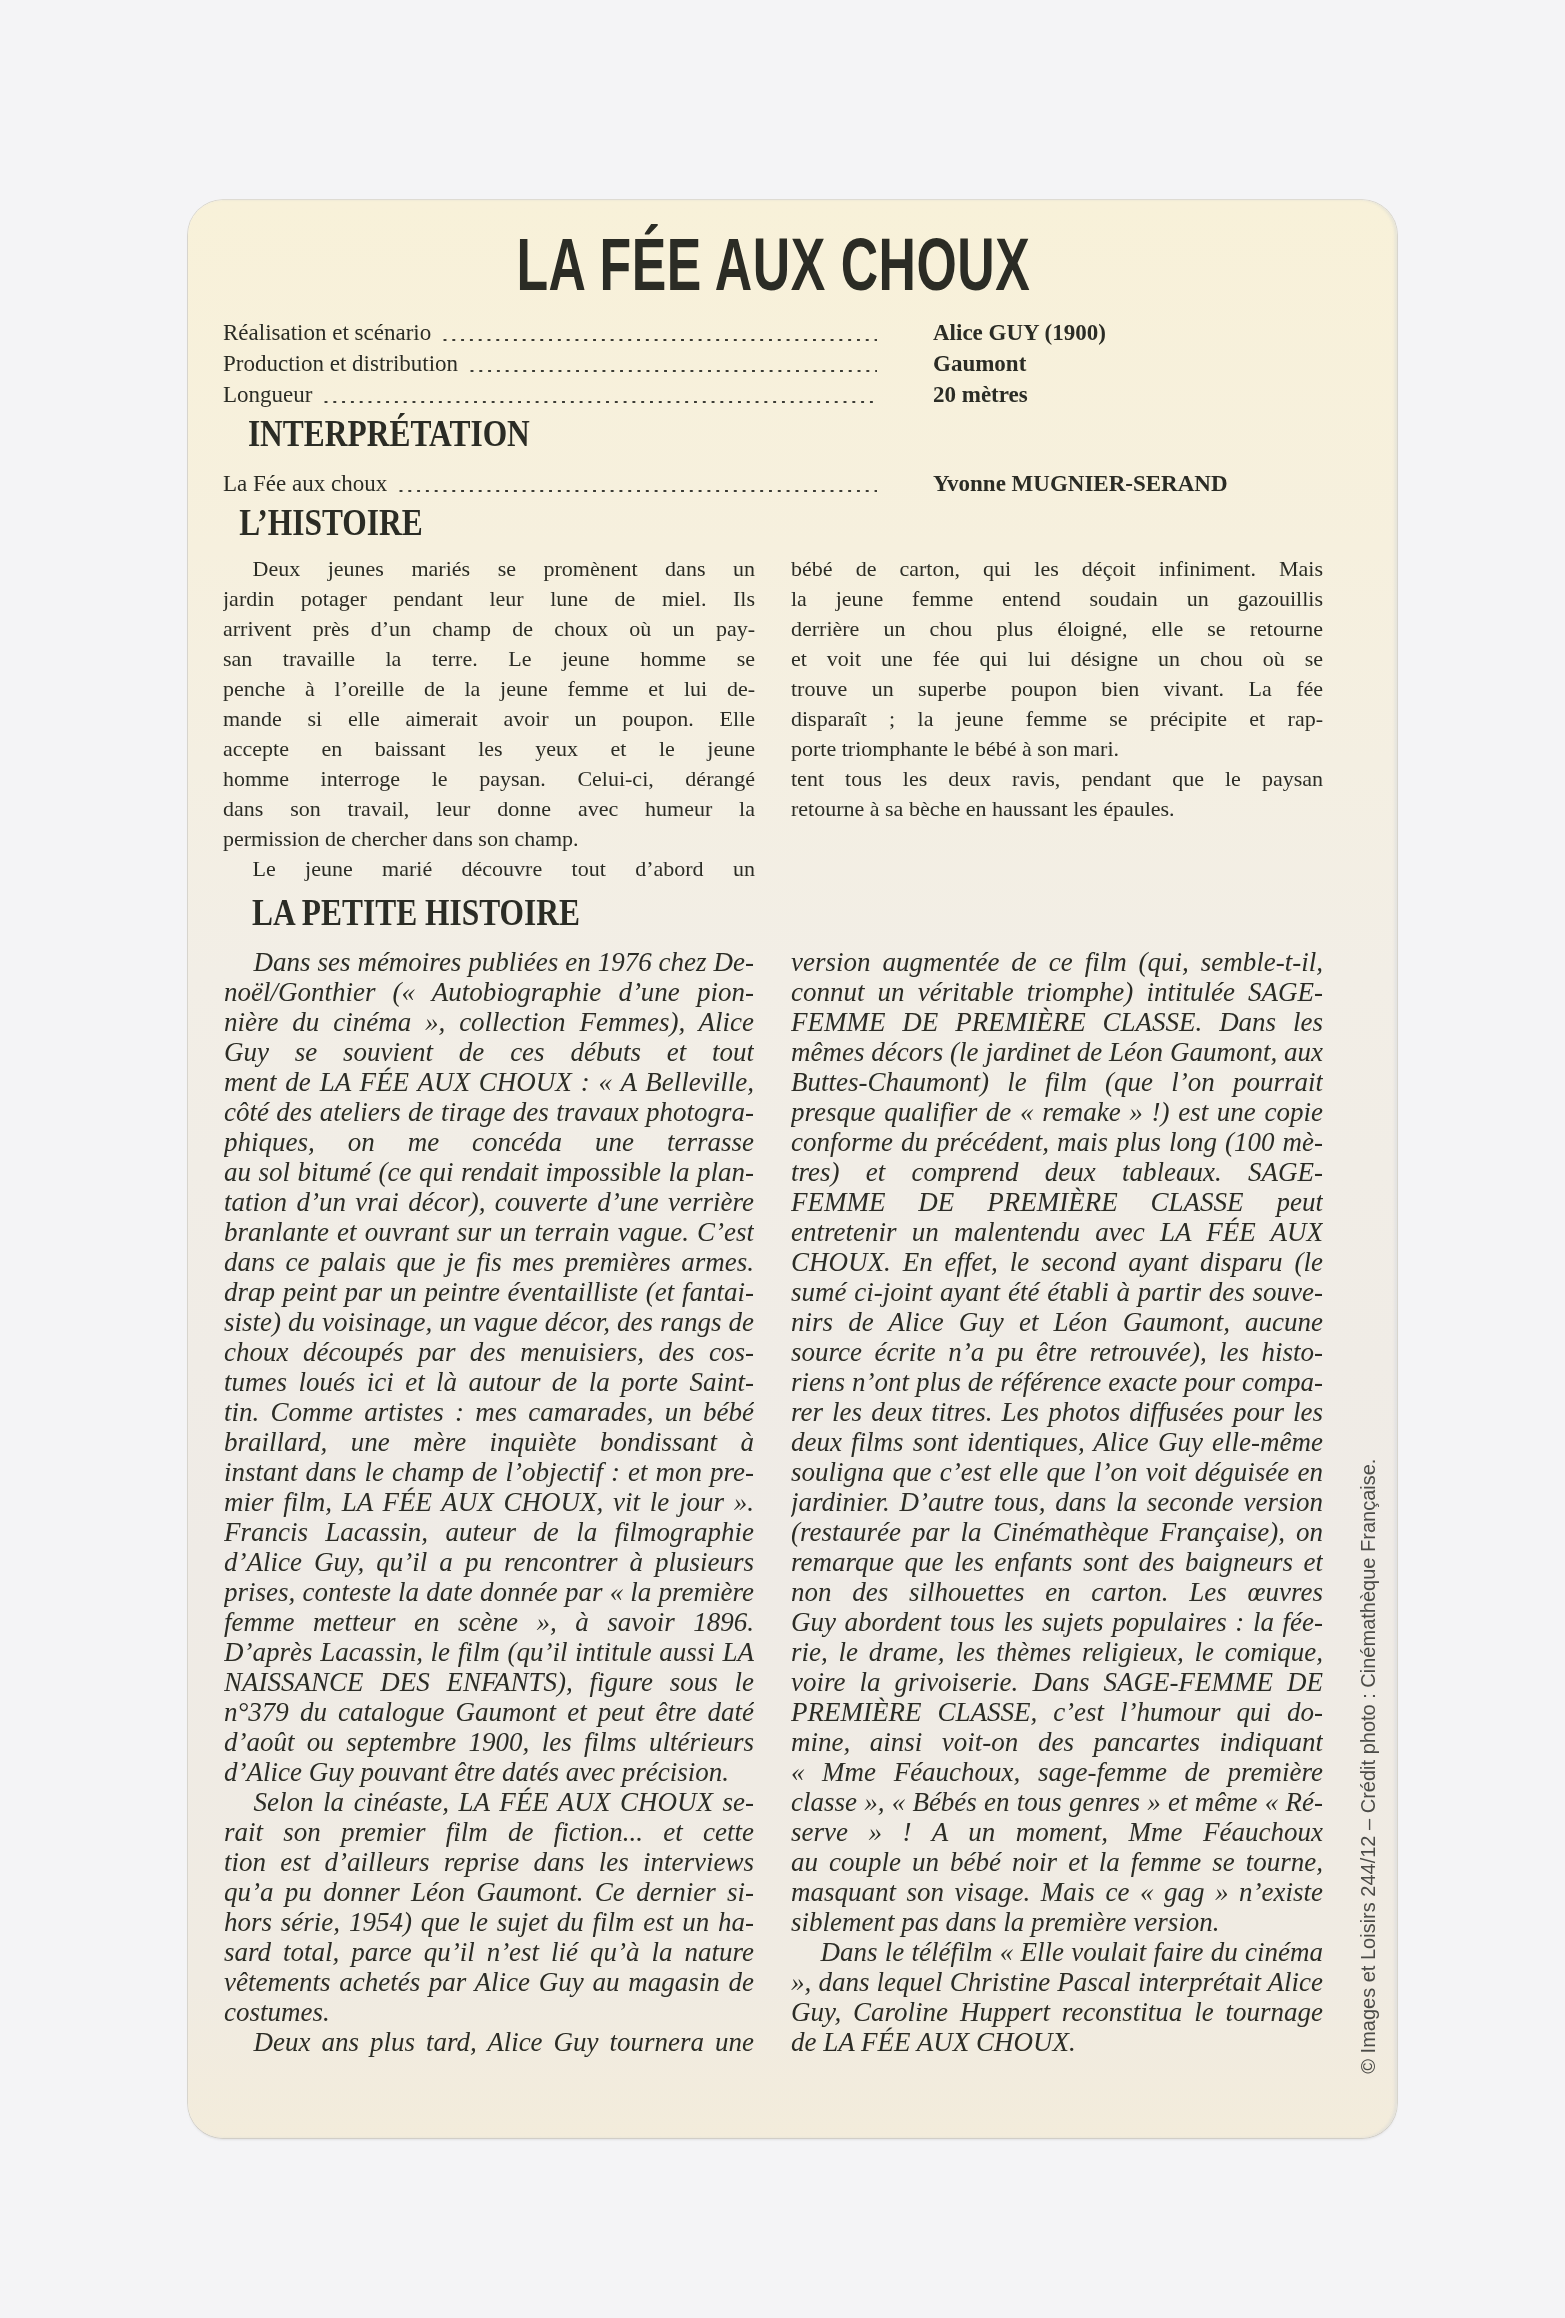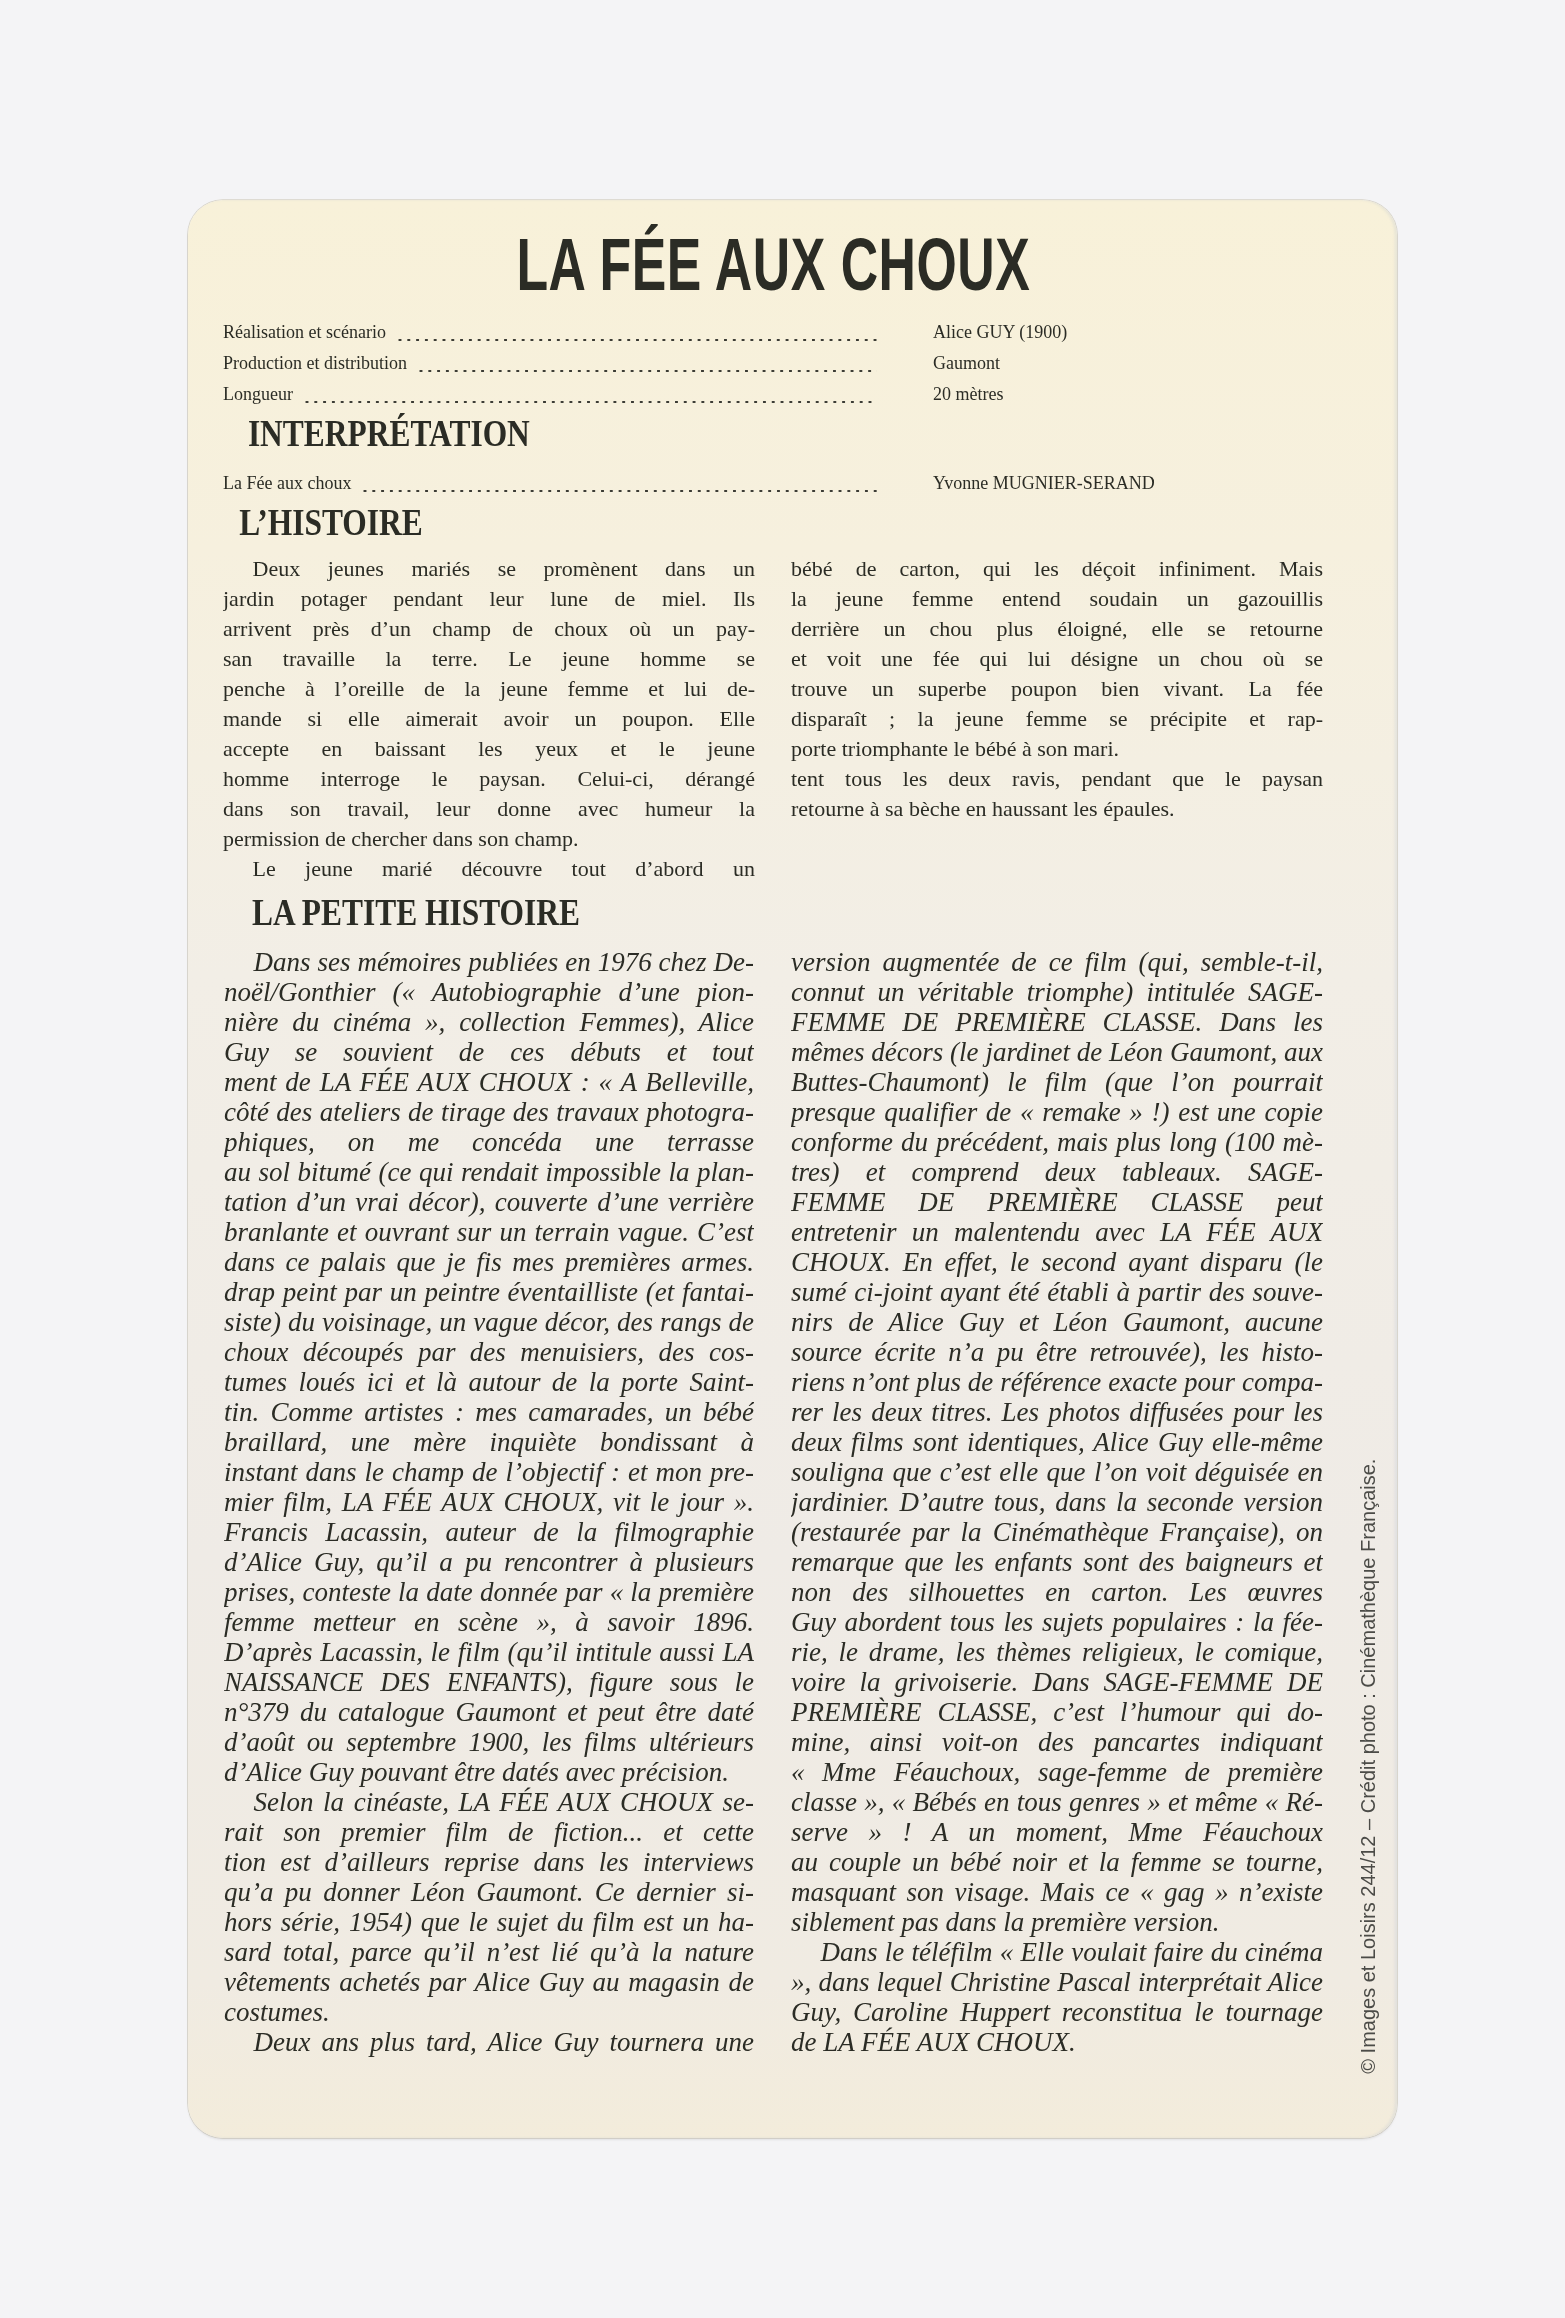--- a/index.html
+++ b/index.html
@@ -21,31 +21,31 @@
   }
   .title span { display: inline-block; transform: scaleX(0.69); transform-origin: center; letter-spacing: 0.8px; }
   .hdr {
     left: 223px; width: 1101px; text-align: left;
     font-family: "Liberation Serif", serif; font-weight: bold;
     font-size: 37px; line-height: 37px; white-space: nowrap;
   }
   .hdr span { display: inline-block; transform: scaleX(0.85); transform-origin: center; }
   .credits {
     left: 223px; width: 1101px;
-    font-family: "Liberation Serif", serif; font-size: 18px; line-height: 31px;
+    font-family: "Liberation Serif", serif; font-size: 23px; line-height: 31px;
   }
   .row { display: flex; height: 31px; }
   .row .lhs { width: 654px; display: flex; flex: none; }
   .row .label { white-space: nowrap; }
   .row .leader {
     flex: 1; margin-left: 8px;
     background-image: radial-gradient(circle, #3a3a33 1.1px, transparent 1.5px);
     background-size: 8.8px 6.4px; background-repeat: repeat-x; background-position: 1.6px 20px;
   }
-  .row .value { margin-left: 56px; font-weight: normal; white-space: nowrap; }
+  .row .value { margin-left: 56px; font-weight: bold; white-space: nowrap; }
   .col { position: absolute; }
   .col.roman { font-family: "Liberation Serif", serif; font-size: 22px; line-height: 30px; }
   .col.roman .ln { height: 30px; }
   .col.ital { font-family: "Liberation Serif", serif; font-style: italic; font-size: 27px; line-height: 30px; }
   .col.ital .ln { height: 30px; }
   .ln { overflow: hidden; text-align: justify; text-align-last: justify; }
   .ln.indent { text-indent: 29.5px; }
   .ln.end { text-align-last: left; }
   .vcredit {
     left: 1049px; top: 1755px; width: 639px; height: 22.3px; line-height: 22.3px;

